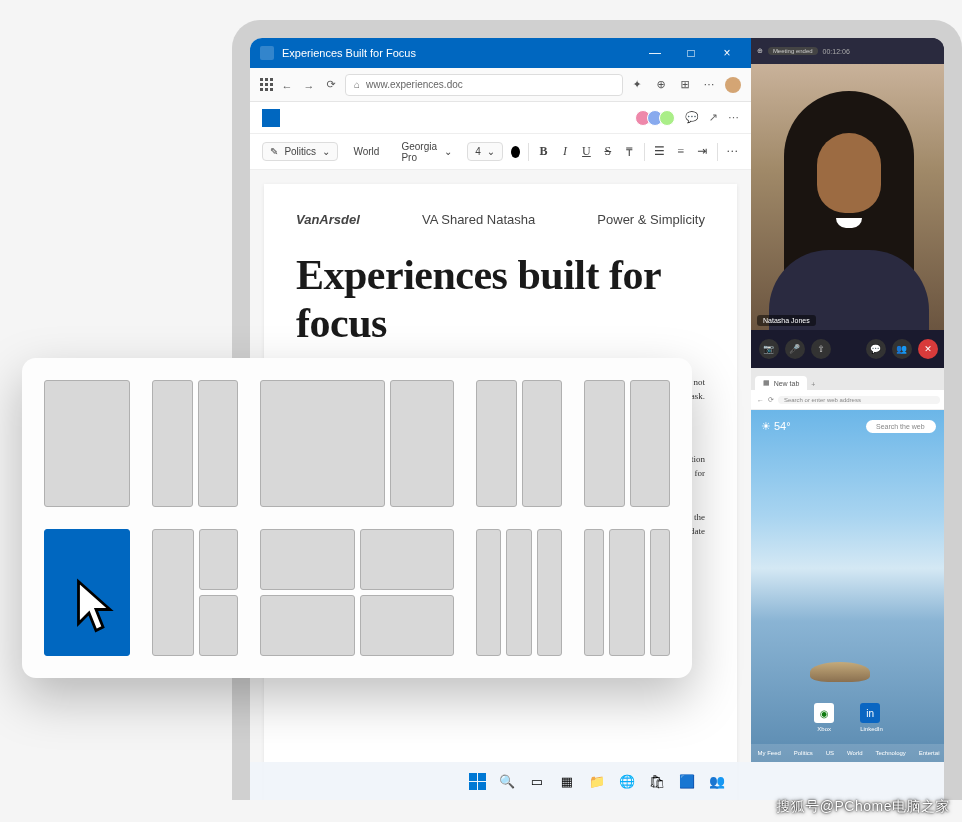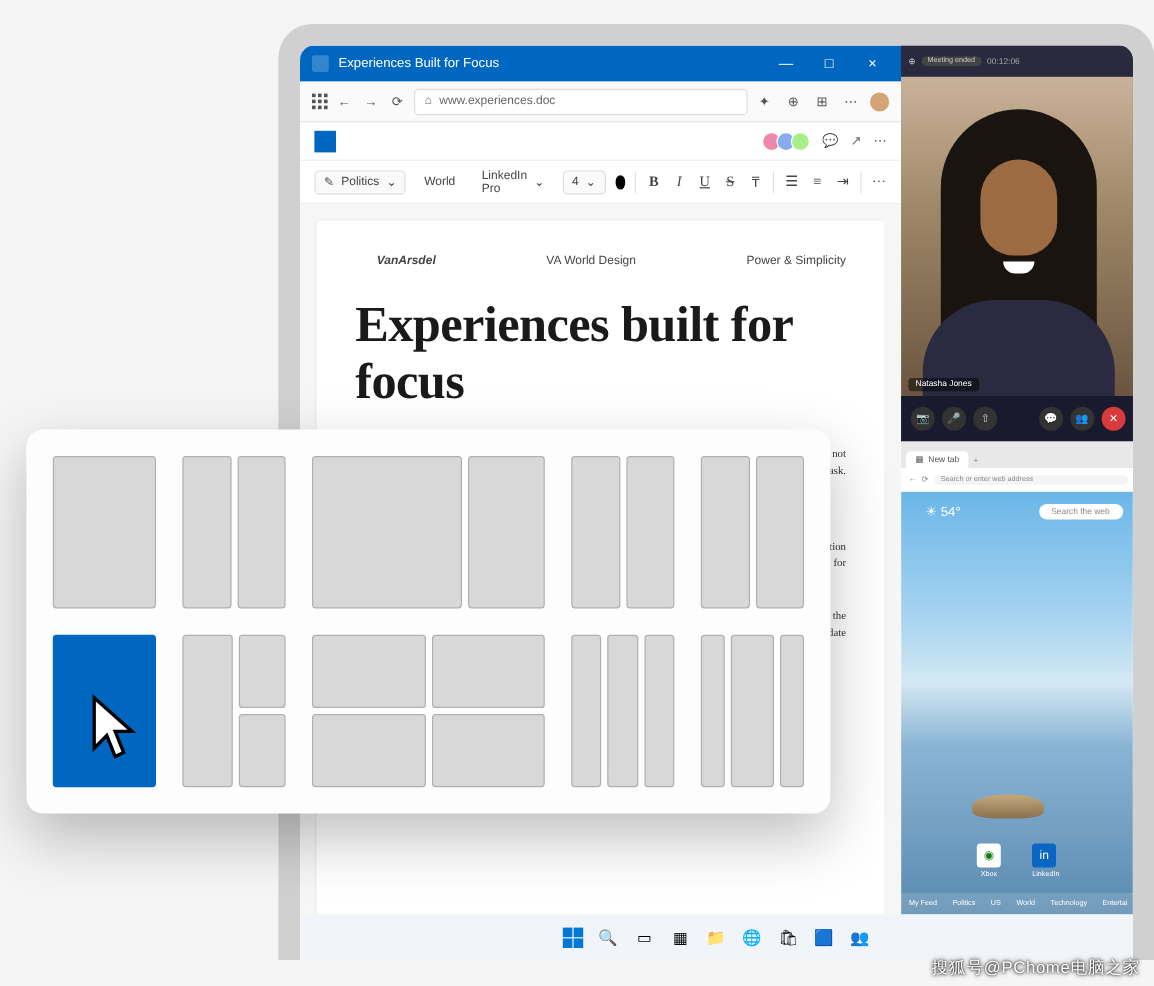--- a/index.html
+++ b/index.html
@@ -33,21 +33,21 @@
 .toolbar { height: 36px; display: flex; align-items: center; padding: 0 12px; gap: 8px; border-bottom: 1px solid #eee; font-size: 10px; color: #444; }
 .tool-group { display: flex; align-items: center; gap: 6px; padding: 3px 7px; border-radius: 4px; }
 .tool-group.bordered { border: 1px solid #ddd; background: #fafafa; }
 .tool-divider { width: 1px; height: 18px; background: #e0e0e0; }
 .color-dot { width: 12px; height: 12px; border-radius: 50%; background: #000; }
 .format-btn { width: 18px; text-align: center; font-size: 12px; font-family: Georgia, serif; }
 
 
 .doc-area { flex: 1; background: #f6f6f6; padding: 14px 14px 0; overflow: hidden; }
 .page { background: #fff; min-height: 100%; padding: 28px 32px; box-shadow: 0 1px 4px rgba(0,0,0,.08); }
-.doc-header { display: flex; justify-content: space-between; font-size: 10px; color: #444; margin-bottom: 24px; margin-left: 18px; }
+.doc-header { display: flex; justify-content: space-between; font-size: 13px; color: #444; margin-bottom: 24px; }
 .doc-brand { font-weight: bold; font-style: italic; }
 .doc-title { font-family: Georgia, "Times New Roman", serif; font-size: 42px; line-height: 1.15; color: #1a1a1a; margin-bottom: 28px; letter-spacing: -0.5px; }
 .doc-body { font-family: Georgia, serif; font-size: 9px; line-height: 1.55; color: #333; text-align: justify; }
 .doc-body p { margin-bottom: 14px; }
 
 
 .video-panel { position: absolute; left: 501px; top: 0; width: 195px; height: 330px; background: #1a1a2e; }
 .video-header { height: 26px; background: #2a2a3e; display: flex; align-items: center; padding: 0 6px; gap: 5px; font-size: 7px; color: #ccc; }
 .video-header .pill { background: #444; padding: 1px 5px; border-radius: 8px; font-size: 6px; }
 .video-header .timer { color: #aaa; }
@@ -65,21 +65,21 @@
 .ctrl-dark { background: #333; color: #ccc; }
 .ctrl-red { background: #d83b3b; color: #fff; }
 
 
 .mini-browser { position: absolute; left: 501px; top: 330px; width: 195px; height: calc(100% - 368px); background: #fff; display: flex; flex-direction: column; }
 .mini-tabs { height: 22px; background: #e8e8e8; display: flex; align-items: end; padding: 0 4px; font-size: 7px; }
 .mini-tab { background: #fff; padding: 3px 8px; border-radius: 4px 4px 0 0; color: #555; display: flex; align-items: center; gap: 4px; }
 .mini-addr { height: 20px; display: flex; align-items: center; padding: 0 6px; gap: 4px; font-size: 7px; color: #888; border-bottom: 1px solid #eee; }
 .mini-search-bar { flex: 1; background: #f4f4f4; border-radius: 8px; padding: 1px 6px; font-size: 6px; }
 .mini-content { flex: 1; background: linear-gradient(to bottom, #6bb6e8 0%, #a8d4f0 30%, #d4e8f4 45%, #8ab4d4 60%, #5a8ab0 100%); position: relative; }
-.temp { position: absolute; top: 10px; left: 20px; color: #fff; font-size: 11px; }
+.temp { position: absolute; top: 10px; left: 10px; color: #fff; font-size: 11px; }
 .mini-search-pill { position: absolute; top: 10px; right: 10px; background: #fff; border-radius: 12px; padding: 3px 10px; font-size: 7px; color: #888; width: 70px; }
 .island { position: absolute; bottom: 80px; left: 30%; width: 60px; height: 20px; background: linear-gradient(#c4aa7a, #8a7050); border-radius: 50% 50% 30% 30%; }
 .tiles { position: absolute; bottom: 30px; left: 0; right: 0; display: flex; justify-content: center; gap: 26px; }
 .tile { width: 20px; height: 20px; background: #fff; border-radius: 3px; display: flex; align-items: center; justify-content: center; font-size: 10px; }
 .tile-label { font-size: 6px; color: #fff; text-align: center; margin-top: 3px; }
 .news-strip { position: absolute; bottom: 0; left: 0; right: 0; height: 18px; background: rgba(255,255,255,.15); display: flex; align-items: center; justify-content: space-around; font-size: 6px; color: #fff; }
 
 
 .taskbar { position: absolute; bottom: 0; left: 0; right: 0; height: 38px; background: rgba(240,244,250,.92); display: flex; align-items: center; justify-content: center; gap: 6px; }
 .tb-icon { width: 24px; height: 24px; display: flex; align-items: center; justify-content: center; border-radius: 3px; font-size: 13px; }
@@ -167,21 +167,21 @@
       <div class="toolbar">
         <div class="tool-group bordered">
           <span>✎</span>
           <span>Politics</span>
           <span>⌄</span>
         </div>
         <div class="tool-group">
             <span>World</span>
           </div>
         <div class="tool-group">
-            <span>LinkedIn Pro</span>
+            <span>Georgia Pro</span>
             <span>⌄</span>
           </div>
         <div class="tool-group bordered">
             <span>4</span>
             <span>⌄</span>
           </div>
         <div class="color-dot"></div>
         <div class="tool-divider"></div>
         <div class="format-btn" style="font-weight:bold">B</div>
         <div class="format-btn" style="font-style:italic">I</div>
@@ -192,21 +192,21 @@
         <div class="format-btn">☰</div>
         <div class="format-btn">≡</div>
         <div class="format-btn">⇥</div>
         <div class="tool-divider"></div>
         <div class="format-btn">···</div>
       </div>
       <div class="doc-area">
         <div class="page">
           <div class="doc-header">
             <span class="doc-brand">VanArsdel</span>
-            <span>VA World Design</span>
+            <span>VA Shared Natasha</span>
             <span>Power &amp; Simplicity</span>
           </div>
           <h1 class="doc-title">Experiences built for focus</h1>
           <div class="doc-body">
             <p style="text-align:right;padding-left:180px">gy communicates and what you want to, on ways that are not Focus is achieving the to accomplish a task.</p>
             <p style="text-align:right;padding-left:180px;margin-top:50px">ents: a visual pop up, orange needed, capturing full attention for</p>
             <p style="margin-top:30px">ermine, how much attention it needs attention. Determine ways to align the delivery form with the urgency of the message. An important message may warrant taking full attention from the person. A non-urgent software update may not. Think about how to balance the benefit of the interruption with the cost of interrupting the</p>
           </div>
         </div>
       </div>

